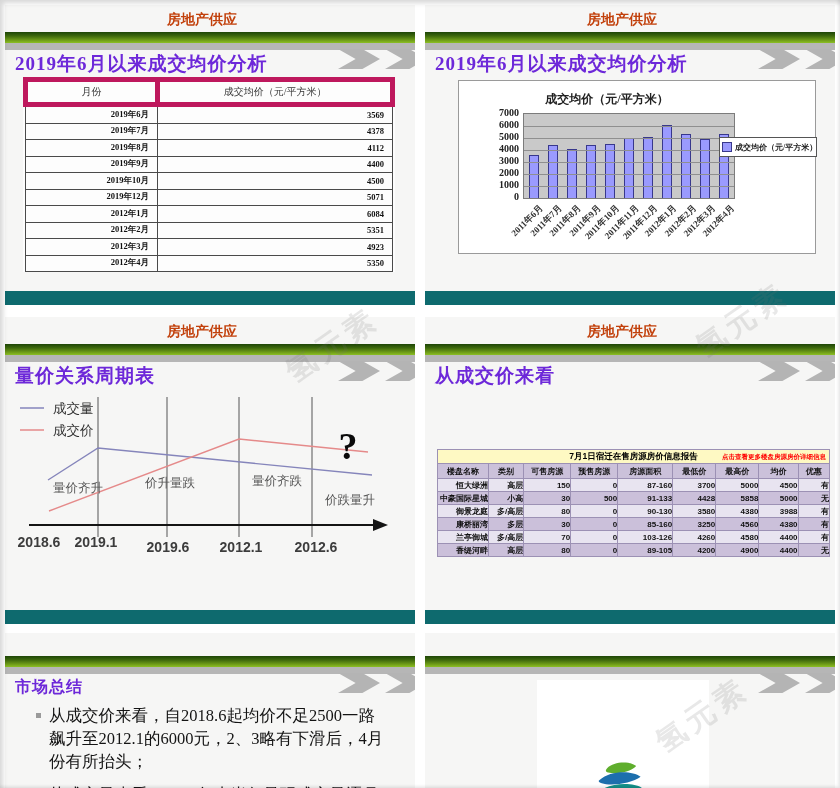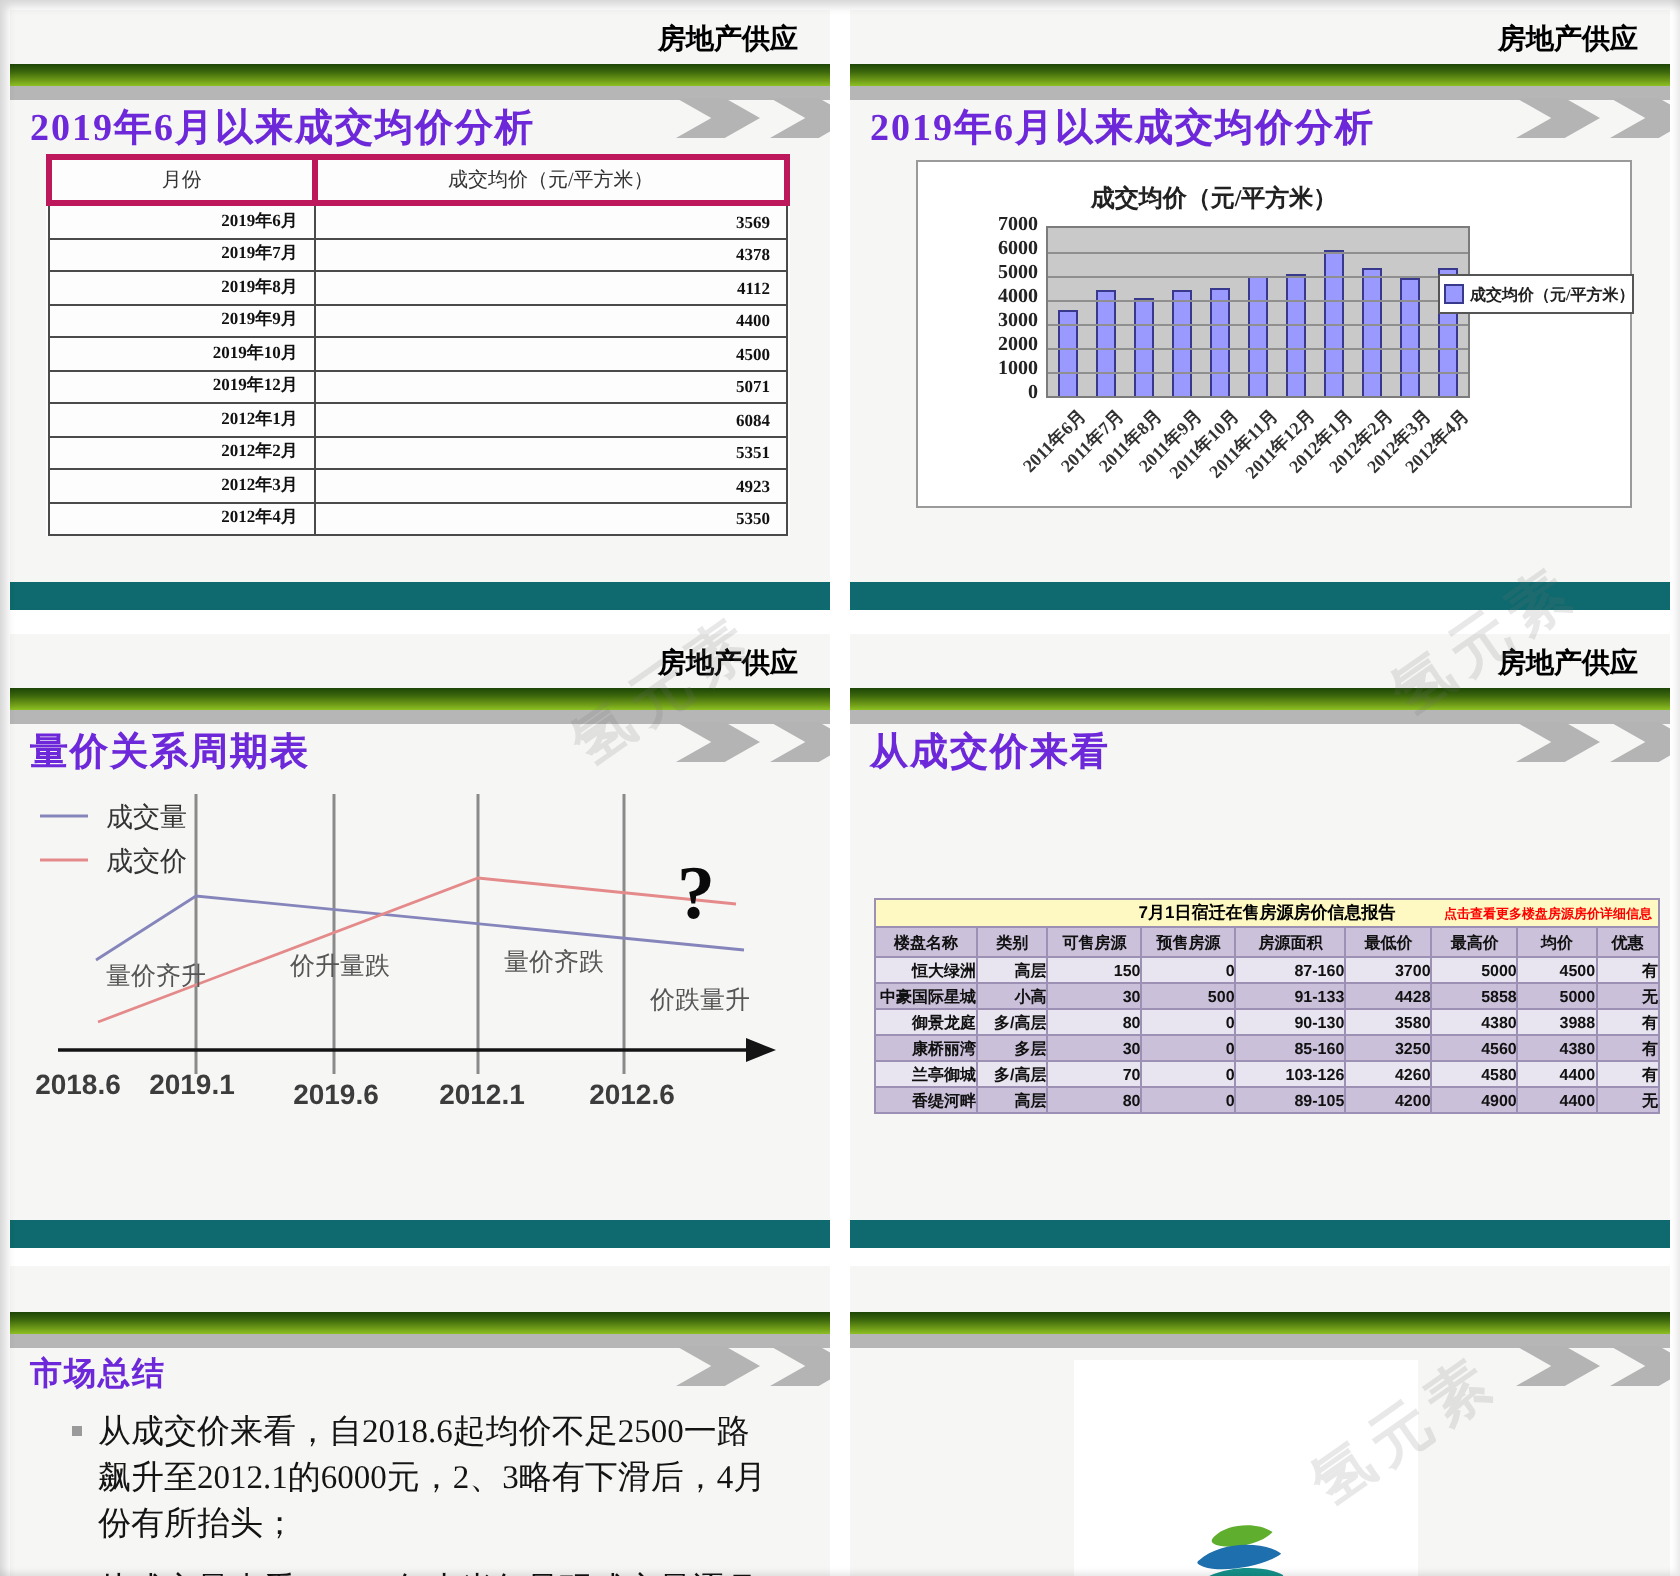--- a/index.html
+++ b/index.html
@@ -15,37 +15,37 @@
   .slide{
     position:absolute;width:410px;background:#f6f6f5;overflow:hidden;
   }
   #slide1{left:5px;top:5px;height:300px;}
   #slide2{left:425px;top:5px;height:300px;}
   #slide3{left:5px;top:317px;height:307px;}
   #slide4{left:425px;top:317px;height:307px;}
   #slide5{left:5px;top:633px;height:307px;}
   #slide6{left:425px;top:633px;height:307px;}
 
-  .slide-header{height:27px;line-height:29px;text-align:right;padding-right:16px;
-    color:#000000;font-weight:bold;font-size:14px;}
+  .slide-header{height:27px;line-height:29px;text-align:center;padding-right:16px;
+    color:#c2410c;font-weight:bold;font-size:14px;}
   .slide-header.short{height:23px;}
   .green-bar{height:11px;background:linear-gradient(to bottom,#1d4507 0%,#3c670c 35%,#6f9c18 75%,#8cc023 100%);}
   .gray-strip{height:7px;background:#b6b6b6;}
   .teal-bar{position:absolute;left:0;right:0;bottom:0;height:14px;background:#0e6a6e;}
   .chevrons{position:absolute;right:-12px;top:44px;display:flex;gap:5px;z-index:3;}
   .chevron{width:42px;height:20px;background:#b4b4b4;
     clip-path:polygon(0 0,58% 0,100% 50%,58% 100%,0 100%,42% 50%);}
   .slide-title{position:absolute;left:10px;top:46px;color:#6d28d9;font-weight:bold;
     font-size:19px;font-family:"Liberation Serif","DejaVu Serif",serif;letter-spacing:1px;}
   .slide-title.small{font-size:16px;top:44px;}
 
   
   .price-table{position:absolute;left:18px;top:72px;width:372px;border-collapse:collapse;
     font-family:"Liberation Serif","DejaVu Serif",serif;background:#fdfdfd;}
-  .price-table th{border:3px solid #be185d;height:18px;font-size:10px;font-weight:normal;color:#333;text-align:center;}
+  .price-table th{border:5px solid #be185d;height:18px;font-size:10px;font-weight:normal;color:#333;text-align:center;}
   .price-table td{border:1px solid #4a4a4a;height:15.5px;font-size:8.5px;font-weight:bold;color:#111;
     text-align:right;padding:0 8px 0 0;}
 
   
   .chart-box{position:absolute;left:33px;top:75px;width:356px;height:172px;background:#ffffff;
     border:1px solid #9a9a9a;font-family:"Liberation Serif","DejaVu Serif",serif;}
   .chart-title{position:absolute;left:0;right:60px;top:10px;text-align:center;
     font-size:12px;font-weight:bold;color:#222;}
   .plot{position:absolute;left:64px;top:32px;width:210px;height:84px;background:#c9c9c9;
     border:1px solid #7c7c7c;}

